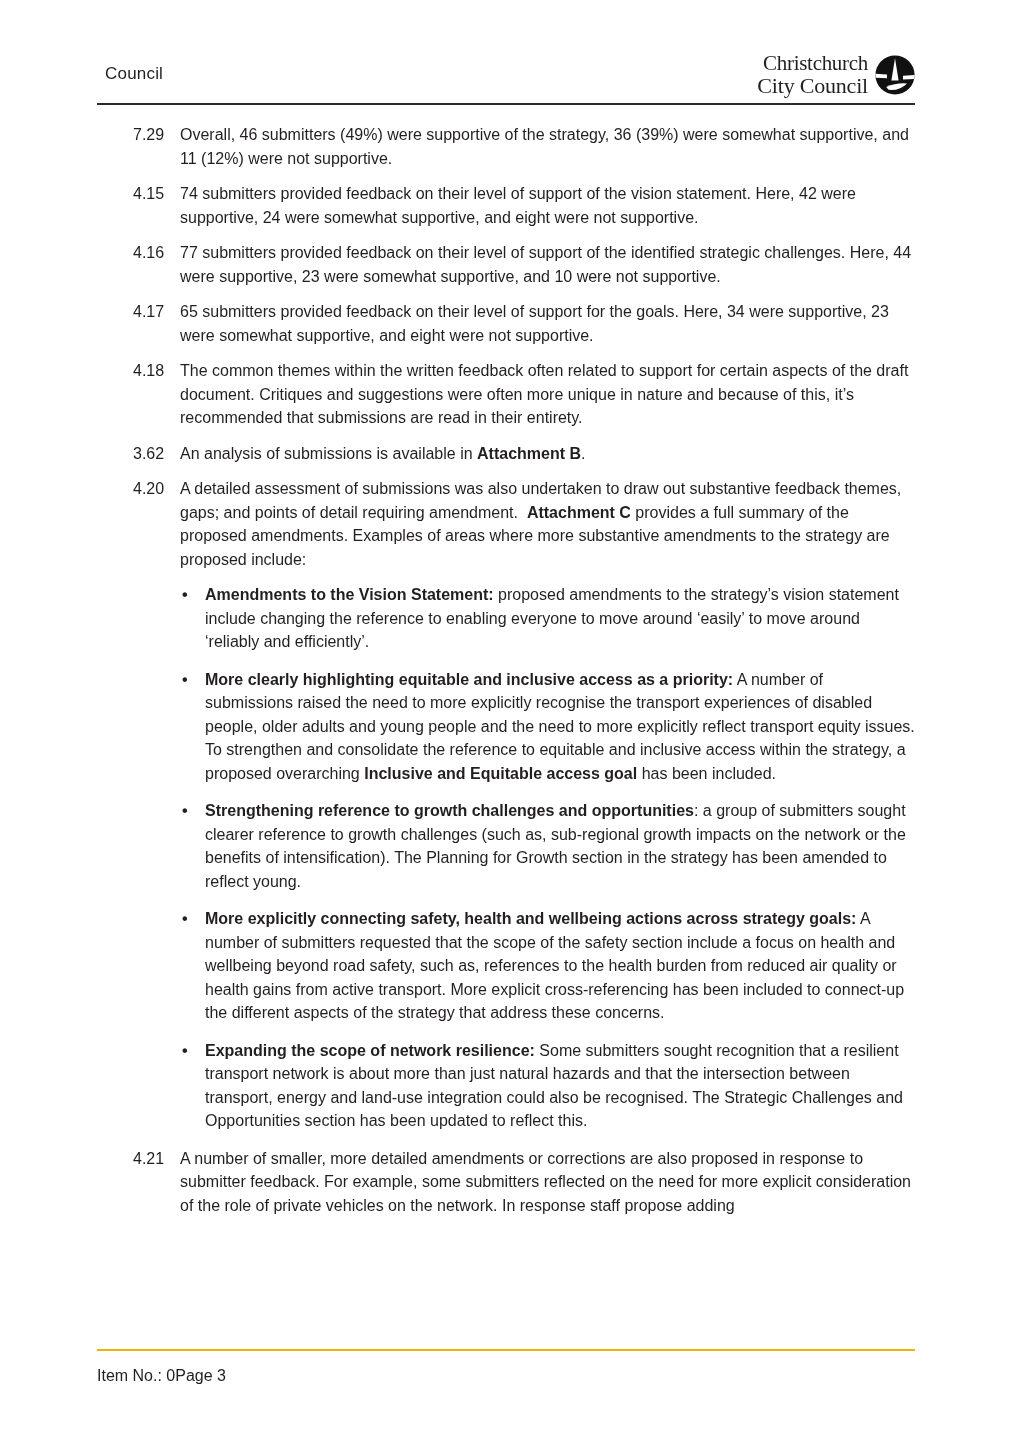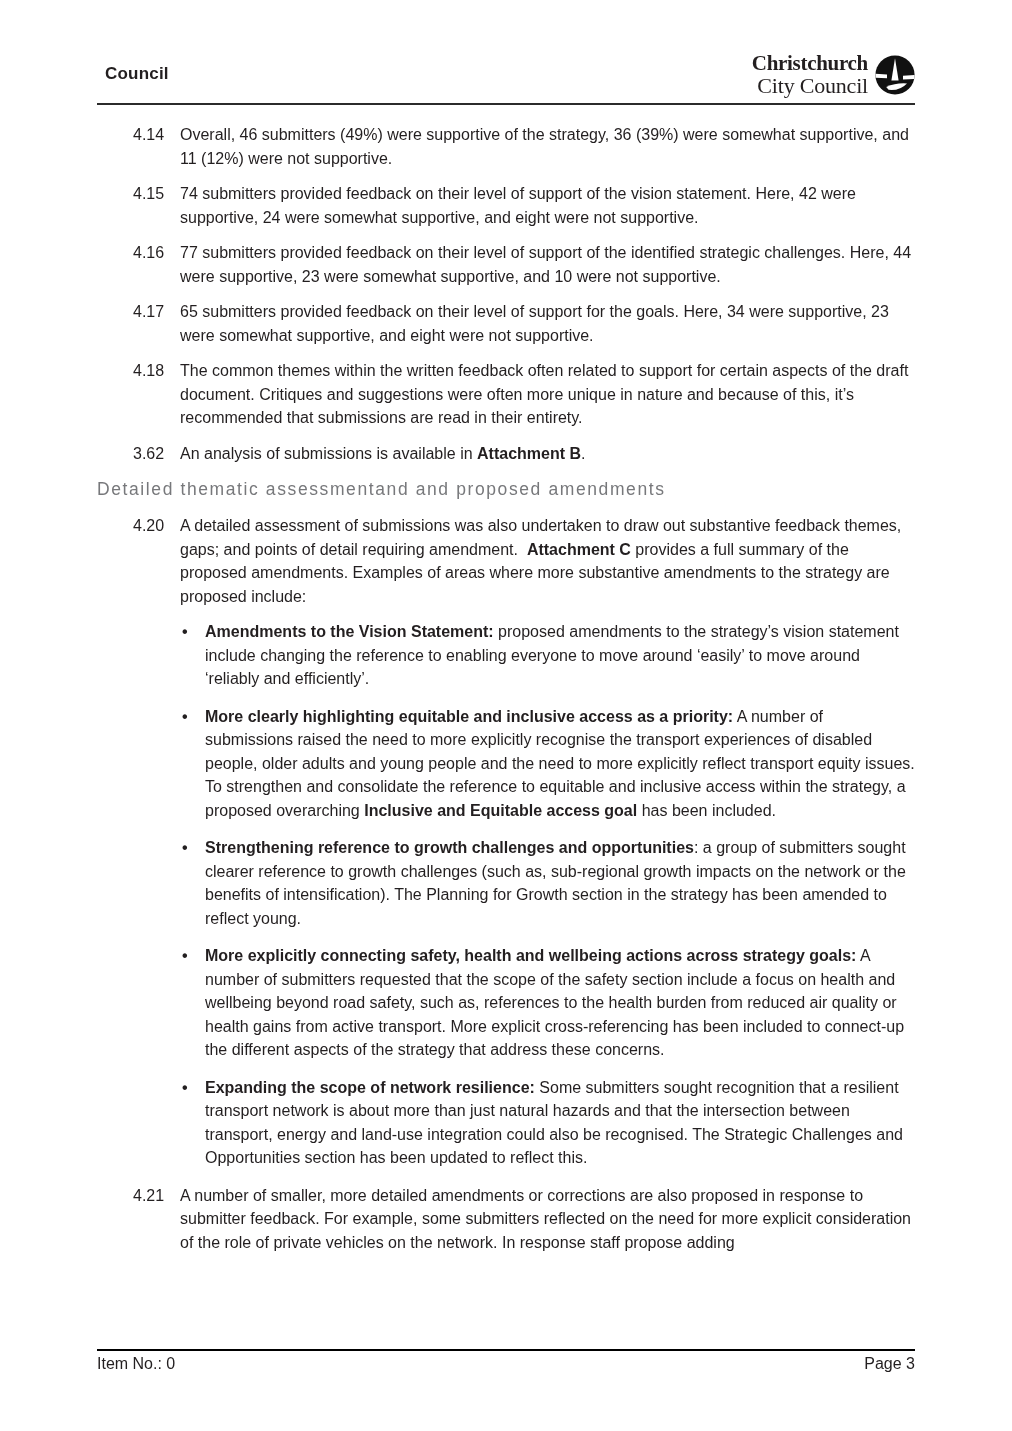--- a/index.html
+++ b/index.html
@@ -18,36 +18,36 @@
   .header {
     position: absolute;
     top: 0; left: 97px; right: 97px;
     height: 105px;
     border-bottom: 2px solid #2b2b2b;
   }
   .header-title {
     position: absolute;
     left: 8px; bottom: 19px;
     font-size: 17px;
-    font-weight: 700;
+    font-weight: 400;
     letter-spacing: 0.2px;
   }
   .logo {
     position: absolute;
     right: 0; bottom: 6px;
     display: flex;
     align-items: center;
     gap: 7px;
   }
   .logo-text {
     text-align: right;
     font-family: "Liberation Serif", serif;
     line-height: 1.02;
   }
-  .logo-line1 { font-size: 21px; font-weight: 700; letter-spacing: -0.3px; }
+  .logo-line1 { font-size: 21px; font-weight: 400; letter-spacing: -0.3px; }
   .logo-line2 { font-size: 22px; font-weight: 400; letter-spacing: -0.2px; }
   .logo-mark svg { display: block; }
   
   .content {
     position: absolute;
     top: 123px; left: 97px;
     width: 818px;
     font-size: 16px;
     line-height: 23.5px;
   }
@@ -72,24 +72,24 @@
     letter-spacing: 1.6px;
     margin: 4px 0 13px 0;
     line-height: 24px;
   }
   .seg-b { font-weight: 700; }
   
   .footer {
     position: absolute;
     left: 97px; right: 97px;
     top: 1349px;
-    border-top: 2px solid #000000;
-    padding-top: 4px;
+    border-top: 2px solid #eab308;
+    padding-top: 16px;
     display: flex;
-    justify-content: space-between;
+    justify-content: flex-start;
     font-size: 16px;
   }
 </style>
 </head>
 <body>
 
 <div class="page">
 
   <header class="header">
     <div class="header-title">Council</div>
@@ -105,21 +105,21 @@
           <polygon points="1,47 30,49 30,58 2,57" fill="#ffffff"></polygon>
           <polygon points="70,52 99,50 98,60 70,61" fill="#ffffff"></polygon>
           <path d="M28 80 Q52 69 80 71 Q62 90 34 87 Z" fill="#ffffff"></path>
         </svg>
       </span>
     </div>
   </header>
 
   <main class="content" id="doc-content">
       <div class="para numbered">
-        <span class="para-num">4.14</span>
+        <span class="para-num">7.29</span>
         <div class="para-text"><span class="seg">Overall, 46 submitters (49%) were supportive of the strategy, 36 (39%) were somewhat supportive, and 11 (12%) were not supportive.</span></div>
       </div>
       <div class="para numbered">
         <span class="para-num">4.15</span>
         <div class="para-text"><span class="seg">74 submitters provided feedback on their level of support of the vision statement. Here, 42 were supportive, 24 were somewhat supportive, and eight were not supportive.</span></div>
       </div>
       <div class="para numbered">
         <span class="para-num">4.16</span>
         <div class="para-text"><span class="seg">77 submitters provided feedback on their level of support of the identified strategic challenges. Here, 44 were supportive, 23 were somewhat supportive, and 10 were not supportive.</span></div>
       </div>
@@ -128,21 +128,20 @@
         <div class="para-text"><span class="seg">65 submitters provided feedback on their level of support for the goals. Here, 34 were supportive, 23 were somewhat supportive, and eight were not supportive.</span></div>
       </div>
       <div class="para numbered">
         <span class="para-num">4.18</span>
         <div class="para-text"><span class="seg">The common themes within the written feedback often related to support for certain aspects of the draft document. Critiques and suggestions were often more unique in nature and because of this, it’s recommended that submissions are read in their entirety.</span></div>
       </div>
       <div class="para numbered">
         <span class="para-num">3.62</span>
         <div class="para-text"><span class="seg">An analysis of submissions is available in </span><span class="seg-b">Attachment B</span><span class="seg">.</span></div>
       </div>
-      <h2 class="section-heading">Detailed thematic assessmentand and proposed amendments</h2>
       <div class="para numbered">
         <span class="para-num">4.20</span>
         <div class="para-text"><span class="seg">A detailed assessment of submissions was also undertaken to draw out substantive feedback themes, gaps; and points of detail requiring amendment.&nbsp; </span><span class="seg-b">Attachment C</span><span class="seg"> provides a full summary of the proposed amendments. Examples of areas where more substantive amendments to the strategy are proposed include:</span></div>
       </div>
       <div class="para bullet">
         <span class="bullet-marker">•</span>
         <div class="para-text"><span class="seg-b">Amendments to the Vision Statement:</span><span class="seg"> proposed amendments to the strategy’s vision statement include changing the reference to enabling everyone to move around ‘easily’ to move around ‘reliably and efficiently’.</span></div>
       </div>
       <div class="para bullet">
         <span class="bullet-marker">•</span>

